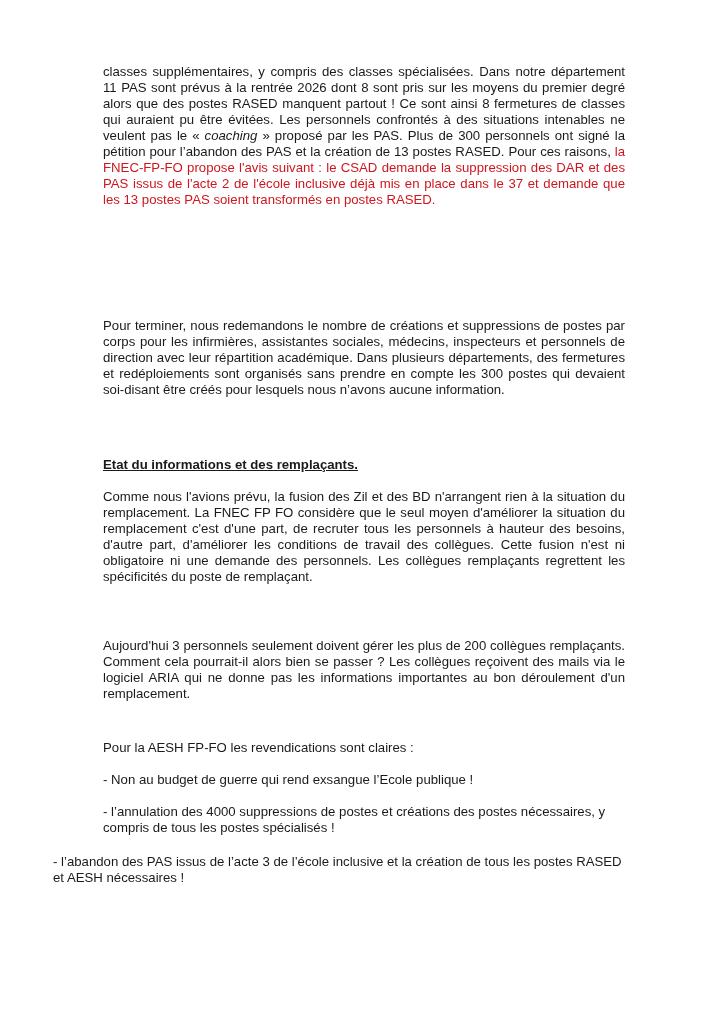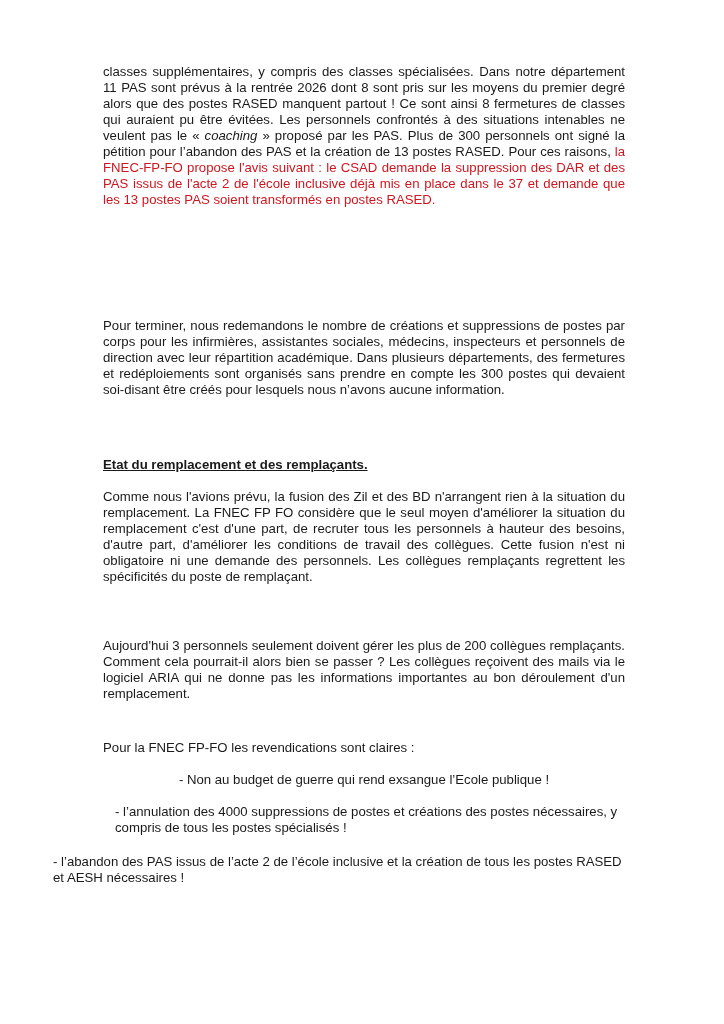--- a/index.html
+++ b/index.html
@@ -21,27 +21,27 @@
 </head>
 <body>
 
 <div class="page">
 
   <p class="block" style="top:64px;"><span>classes supplémentaires, y compris des classes spécialisées. Dans notre département 11 PAS sont prévus à la rentrée 2026 dont 8 sont pris sur les moyens du premier degré alors que des postes RASED manquent partout ! Ce sont ainsi 8 fermetures de classes qui auraient pu être évitées. Les personnels confrontés à des situations intenables ne veulent pas le « </span><i>coaching</i><span> » proposé par les PAS. Plus de 300 personnels ont signé la pétition pour l’abandon des PAS et la création de 13 postes RASED. Pour ces raisons, </span><span class="red">la FNEC-FP-FO propose l'avis suivant : le CSAD demande la suppression des DAR et des PAS issus de l'acte 2 de l'école inclusive déjà mis en place dans le 37 et demande que les 13 postes PAS soient transformés en postes RASED.</span></p>
 
 
   <p class="block" style="top:318px;">Pour terminer, nous redemandons le nombre de créations et suppressions de postes par corps pour les infirmières, assistantes sociales, médecins, inspecteurs et personnels de direction avec leur répartition académique. Dans plusieurs départements, des fermetures et redéploiements sont organisés sans prendre en compte les 300 postes qui devaient soi-disant être créés pour lesquels nous n’avons aucune information.</p>
 
-  <p class="block heading" style="top:457px;">Etat du remplacement et des remplaçants.</p>
+  <p class="block heading" style="top:457px;">Etat du informations et des remplaçants.</p>
 
   <p class="block" style="top:489px;">Comme nous l'avions prévu, la fusion des Zil et des BD n'arrangent rien à la situation du remplacement. La FNEC FP FO considère que le seul moyen d'améliorer la situation du remplacement c'est d'une part, de recruter tous les personnels à hauteur des besoins, d'autre part, d'améliorer les conditions de travail des collègues. Cette fusion n'est ni obligatoire ni une demande des personnels. Les collègues remplaçants regrettent les spécificités du poste de remplaçant.</p>
 
   <p class="block" style="top:638px;">Aujourd'hui 3 personnels seulement doivent gérer les plus de 200 collègues remplaçants. Comment cela pourrait-il alors bien se passer ? Les collègues reçoivent des mails via le logiciel ARIA qui ne donne pas les informations importantes au bon déroulement d'un remplacement.</p>
 
-  <p class="block left" style="top:740px;">Pour la FNEC FP-FO les revendications sont claires :</p>
+  <p class="block left" style="top:740px;">Pour la AESH FP-FO les revendications sont claires :</p>
 
-  <p class="block left" style="top:772px;text-align:center;">- Non au budget de guerre qui rend exsangue l’Ecole publique !</p>
+  <p class="block left" style="top:772px;">- Non au budget de guerre qui rend exsangue l’Ecole publique !</p>
 
-  <p class="block left" style="top:804px;margin-left:12px;">- l’annulation des 4000 suppressions de postes et créations des postes nécessaires, y compris de tous les postes spécialisés !</p>
+  <p class="block left" style="top:804px;">- l’annulation des 4000 suppressions de postes et créations des postes nécessaires, y compris de tous les postes spécialisés !</p>
 
-  <p class="block outdent" style="top:854px;">-  l’abandon des PAS issus de l’acte 2 de l’école inclusive et la création de tous les postes RASED et AESH nécessaires !</p>
+  <p class="block outdent" style="top:854px;">-  l’abandon des PAS issus de l’acte 3 de l’école inclusive et la création de tous les postes RASED et AESH nécessaires !</p>
 
 </div>
 
 </body></html>

